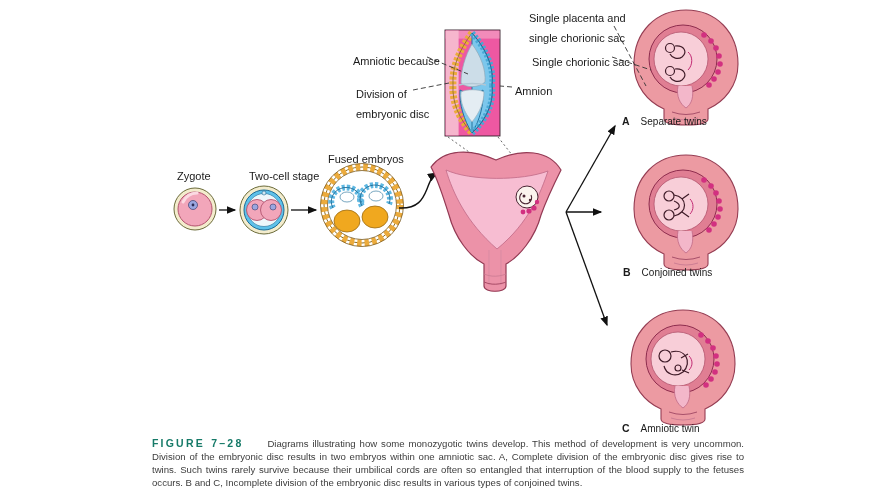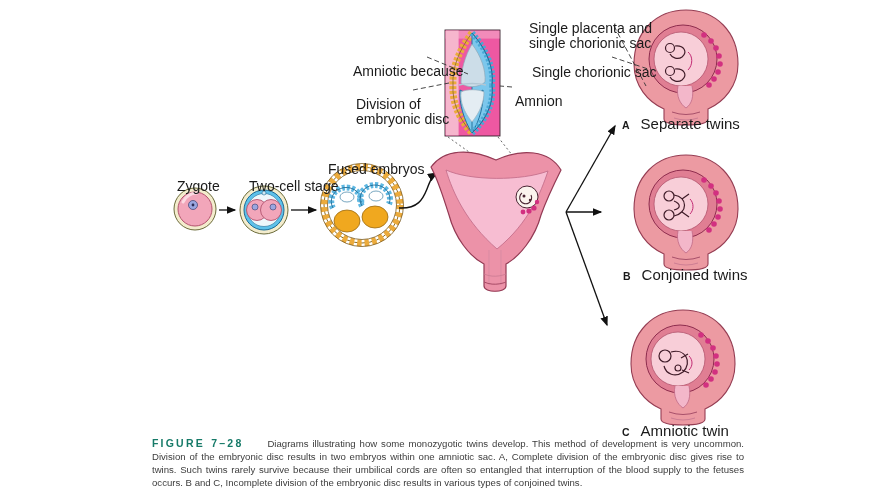--- a/index.html
+++ b/index.html
@@ -1,22 +1,22 @@
 <!DOCTYPE html>
 <html><head>
 <meta charset="utf-8">
 <style>
   html,body{margin:0;padding:0;background:#fff;}
   #stage{position:relative;width:880px;height:495px;background:#ffffff;overflow:hidden;
          font-family:"Liberation Sans",sans-serif;}
   svg{position:absolute;left:0;top:0;}
-  .lbl{position:absolute;font-size:14px;line-height:15px;color:#1a1a1a;white-space:pre-line;margin-top:13px;}
+  .lbl{position:absolute;font-size:11px;line-height:20px;color:#1a1a1a;white-space:pre-line;}
   .outcome{position:absolute;display:flex;align-items:baseline;color:#1a1a1a;}
   .outcome .letter{font-size:10.5px;font-weight:bold;margin-right:11px;}
-  .outcome .name{font-size:15px;}
+  .outcome .name{font-size:10px;}
   #caption{position:absolute;left:152px;top:437px;width:592px;font-size:9.6px;
            line-height:13px;color:#3c3c3c;text-align:justify;}
   #caption .fig-head{color:#167a68;font-weight:bold;font-size:10.5px;letter-spacing:2.2px;
            margin-right:24px;}
 </style>
 </head>
 <body>
 
 <div id="stage">
 

